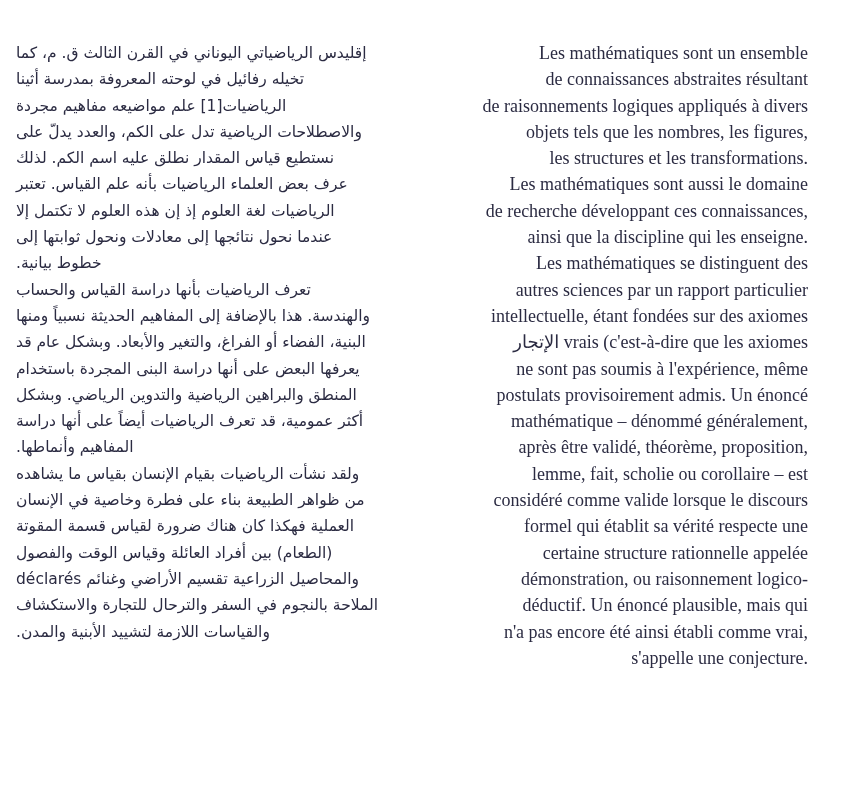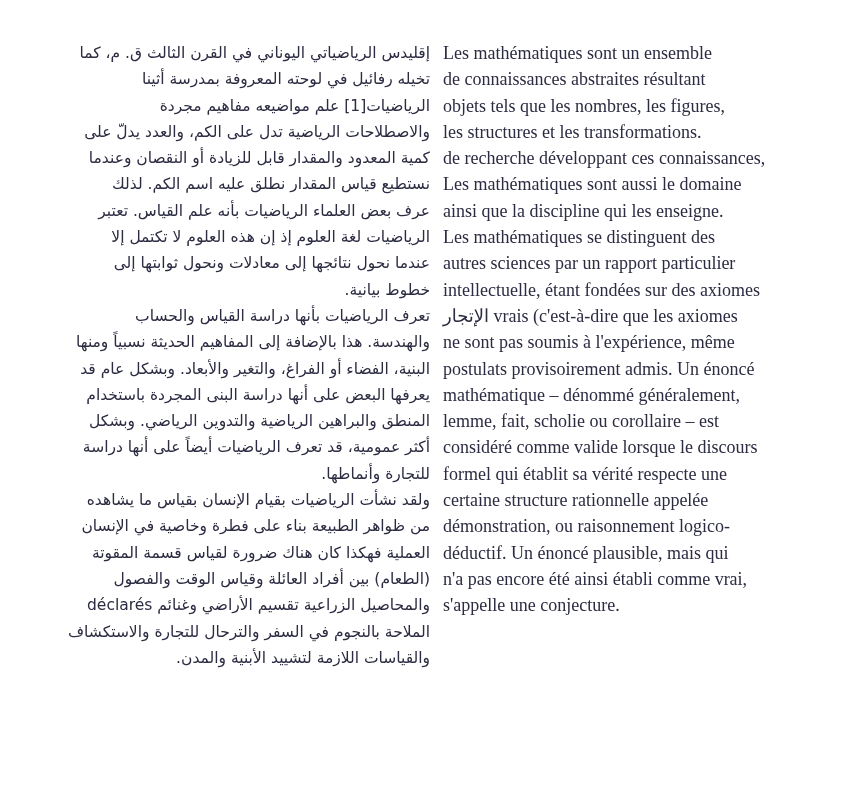--- a/index.html
+++ b/index.html
@@ -30,80 +30,81 @@
     height: 26.3px;
     line-height: 26.3px;
     white-space: nowrap;
   }
 
   
   .col-arabic {
     left: 16px;
     width: 414px;           
     direction: rtl;
-    text-align: right;
+    text-align: left;
     font-family: "DejaVu Sans", sans-serif;  
     font-size: 15.5px;
   }
 
   
   .col-french {
     left: 443px;
     width: 365px;
     direction: ltr;
-    text-align: left;
+    text-align: right;
     font-family: "Liberation Serif", serif;
     font-size: 18px;
   }
 </style>
 </head>
 <body style="background: rgb(255, 255, 255);">
 
 <div class="page">
   <div class="col col-arabic" lang="ar" dir="rtl" style="color: rgb(43, 43, 66);">
       <div class="line">إقليدس الرياضياتي اليوناني في القرن الثالث ق. م، كما</div>
       <div class="line">تخيله رفائيل في لوحته المعروفة بمدرسة أثينا</div>
       <div class="line">الرياضيات[1] علم مواضيعه مفاهيم مجردة</div>
       <div class="line">والاصطلاحات الرياضية تدل على الكم، والعدد يدلّ على</div>
-      <div class="line">كمية المعدود والمقدار قابل للزيادة أو النقصان وعندما</div>
       <div class="line">نستطيع قياس المقدار نطلق عليه اسم الكم. لذلك</div>
       <div class="line">عرف بعض العلماء الرياضيات بأنه علم القياس. تعتبر</div>
       <div class="line">الرياضيات لغة العلوم إذ إن هذه العلوم لا تكتمل إلا</div>
       <div class="line">عندما نحول نتائجها إلى معادلات ونحول ثوابتها إلى</div>
       <div class="line">خطوط بيانية.</div>
       <div class="line">تعرف الرياضيات بأنها دراسة القياس والحساب</div>
       <div class="line">والهندسة. هذا بالإضافة إلى المفاهيم الحديثة نسبياً ومنها</div>
       <div class="line">البنية، الفضاء أو الفراغ، والتغير والأبعاد. وبشكل عام قد</div>
       <div class="line">يعرفها البعض على أنها دراسة البنى المجردة باستخدام</div>
       <div class="line">المنطق والبراهين الرياضية والتدوين الرياضي. وبشكل</div>
       <div class="line">أكثر عمومية، قد تعرف الرياضيات أيضاً على أنها دراسة</div>
-      <div class="line">للتجارة وأنماطها.</div>
+      <div class="line">المفاهيم وأنماطها.</div>
       <div class="line">ولقد نشأت الرياضيات بقيام الإنسان بقياس ما يشاهده</div>
       <div class="line">من ظواهر الطبيعة بناء على فطرة وخاصية في الإنسان</div>
       <div class="line">العملية فهكذا كان هناك ضرورة لقياس قسمة المقوتة</div>
       <div class="line">(الطعام) بين أفراد العائلة وقياس الوقت والفصول</div>
       <div class="line">والمحاصيل الزراعية تقسيم الأراضي وغنائم déclarés</div>
       <div class="line">الملاحة بالنجوم في السفر والترحال للتجارة والاستكشاف</div>
       <div class="line">والقياسات اللازمة لتشييد الأبنية والمدن.</div>
     </div>
   <div class="col col-french" lang="fr" dir="ltr" style="color: rgb(43, 43, 66);">
       <div class="line">Les mathématiques sont un ensemble</div>
       <div class="line">de connaissances abstraites résultant</div>
+      <div class="line">de raisonnements logiques appliqués à divers</div>
       <div class="line">objets tels que les nombres, les figures,</div>
       <div class="line">les structures et les transformations.</div>
+      <div class="line">Les mathématiques sont aussi le domaine</div>
       <div class="line">de recherche développant ces connaissances,</div>
-      <div class="line">Les mathématiques sont aussi le domaine</div>
       <div class="line">ainsi que la discipline qui les enseigne.</div>
       <div class="line">Les mathématiques se distinguent des</div>
       <div class="line">autres sciences par un rapport particulier</div>
       <div class="line">intellectuelle, étant fondées sur des axiomes</div>
       <div class="line">الإتجار vrais (c'est-à-dire que les axiomes</div>
       <div class="line">ne sont pas soumis à l'expérience, même</div>
       <div class="line">postulats provisoirement admis. Un énoncé</div>
       <div class="line">mathématique – dénommé généralement,</div>
+      <div class="line">après être validé, théorème, proposition,</div>
       <div class="line">lemme, fait, scholie ou corollaire – est</div>
       <div class="line">considéré comme valide lorsque le discours</div>
       <div class="line">formel qui établit sa vérité respecte une</div>
       <div class="line">certaine structure rationnelle appelée</div>
       <div class="line">démonstration, ou raisonnement logico-</div>
       <div class="line">déductif. Un énoncé plausible, mais qui</div>
       <div class="line">n'a pas encore été ainsi établi comme vrai,</div>
       <div class="line">s'appelle une conjecture.</div>
     </div>
 </div>

